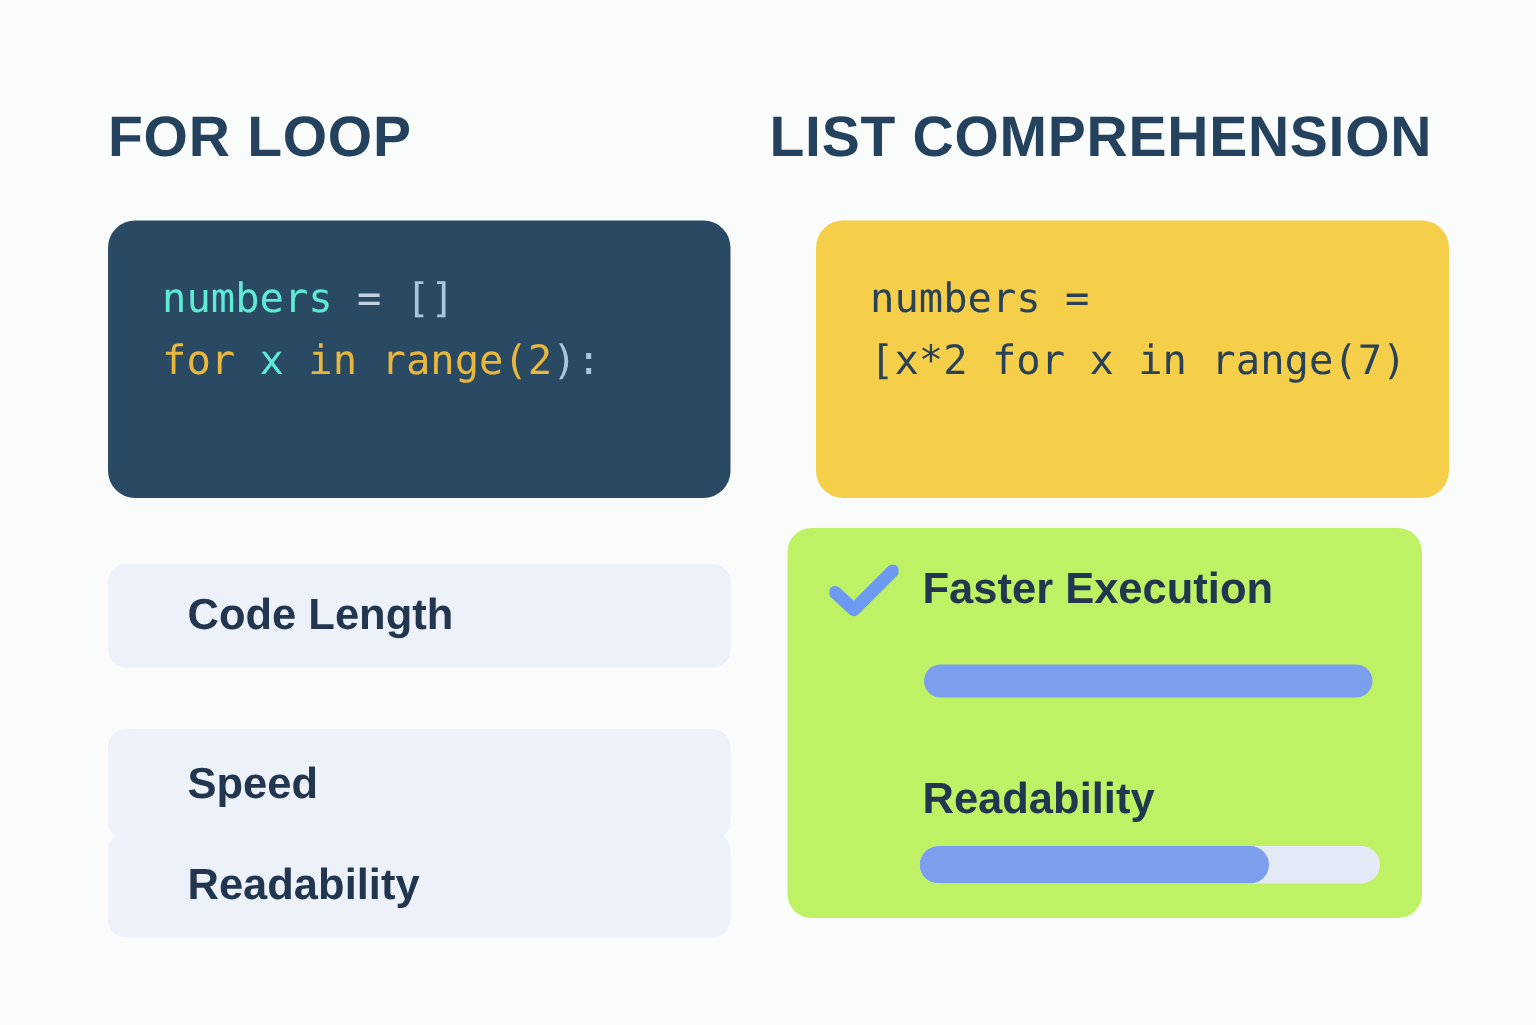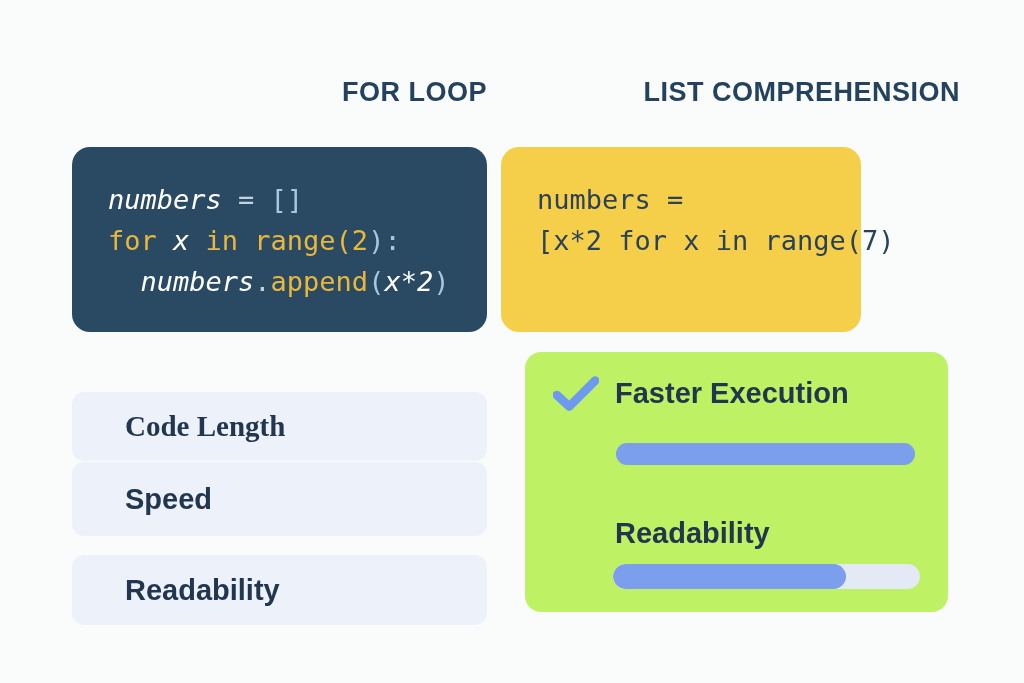--- a/index.html
+++ b/index.html
@@ -4,52 +4,52 @@
 <style>
   html,body{margin:0;padding:0;background:#e8e8e8;}
   .canvas{
     position:relative;width:1024px;height:683px;overflow:hidden;
     background:#fafcfb;
     font-family:"Liberation Sans",sans-serif;
   }
   
   .col-title{
     position:absolute;top:70px;height:44px;line-height:44px;
-    text-align:right;font-weight:700;font-size:27px;letter-spacing:.5px;
+    text-align:left;font-weight:700;font-size:38px;letter-spacing:.5px;
     color:#24425e;
   }
   .col-title.left{left:72px;width:415px;}
   .col-title.right{left:513px;width:447px;}
 
   
   .code-card{
     position:absolute;top:147px;height:185px;border-radius:18px;
     box-sizing:border-box;padding:32px 0 0 36px;
   }
   .code-card.dark{left:72px;width:415px;background:#2a4a63;}
-  .code-card.yellow{left:501px;width:360px;background:#f6cf4a;}
+  .code-card.yellow{left:544px;width:422px;background:#f6cf4a;}
   .code-line{
     font-family:"DejaVu Sans Mono","Liberation Mono",monospace;
     font-size:27px;line-height:41px;white-space:pre;
   }
-  .tok-white{color:#ffffff;font-style:italic;}
+  .tok-white{color:#5eead4;}
   .tok-gray{color:#c3d2de;}
   .tok-blue{color:#a9c6df;}
   .tok-gold{color:#e9b73c;margin-top:36px;}
   .tok-navy{color:#2a4258;}
 
   
   .feature-row{
     position:absolute;left:72px;width:415px;border-radius:12px;
     background:#edf2fa;display:flex;align-items:center;
     box-sizing:border-box;padding-left:53px;
     font-weight:700;font-size:29px;color:#22374f;
   }
-  .feature-row.r1{top:392px;height:69px;font-family:Liberation Serif, serif;}
-  .feature-row.r2{top:462px;height:74px;}
+  .feature-row.r1{top:376px;height:69px;}
+  .feature-row.r2{top:486px;height:74px;}
   .feature-row.r3{top:555px;height:70px;}
 
   
   .right-card{
     position:absolute;left:525px;top:352px;width:423px;height:260px;
     border-radius:16px;background:#bef264;
   }
   .check-icon{position:absolute;left:28px;top:24px;width:46px;height:36px;}
   .check-row-label{
     position:absolute;left:90px;top:24px;
@@ -71,21 +71,20 @@
 <body>
 
 <div class="canvas">
 
   <div class="col-title left">FOR LOOP</div>
   <div class="col-title right">LIST COMPREHENSION</div>
 
   <div class="code-card dark">
     <div class="code-line"><span class="tok-white">numbers </span><span class="tok-gray">= </span><span class="tok-blue">[]</span></div>
     <div class="code-line"><span class="tok-gold">for </span><span class="tok-white">x </span><span class="tok-gold">in </span><span class="tok-gold">range(2</span><span class="tok-blue">):</span></div>
-    <div class="code-line"><span class="tok-white">  numbers</span><span class="tok-gray">.</span><span class="tok-gold">append</span><span class="tok-blue">(</span><span class="tok-white">x*2</span><span class="tok-blue">)</span></div>
   </div>
 
   <div class="code-card yellow">
     <div class="code-line"><span class="tok-navy">numbers =</span></div>
     <div class="code-line"><span class="tok-navy">[x*2 for x in range(7)</span></div>
   </div>
 
   <div class="feature-row r1">
     <span>Code Length</span>
   </div>

